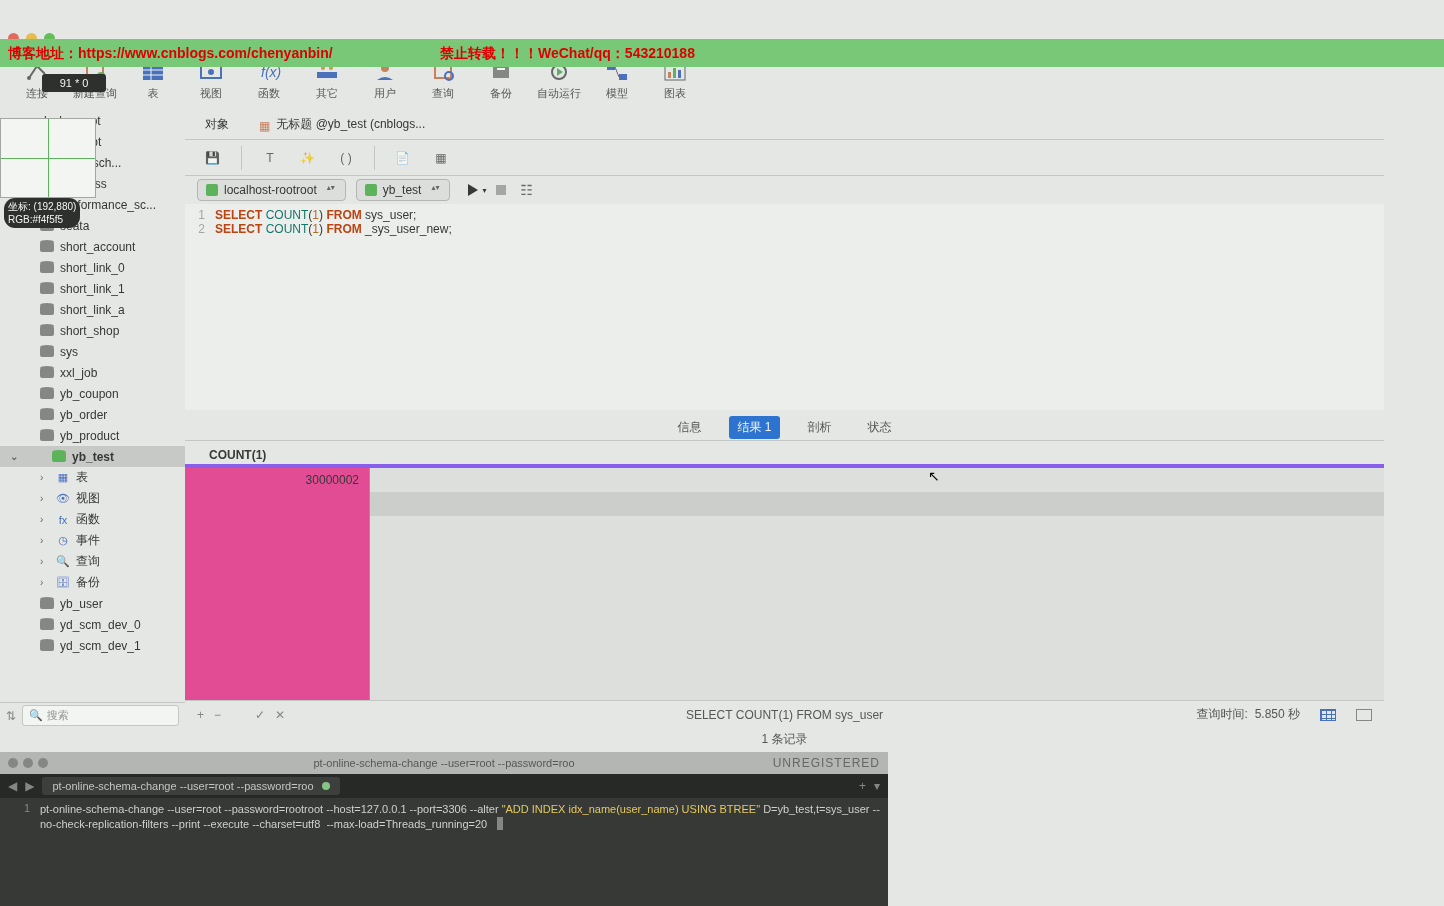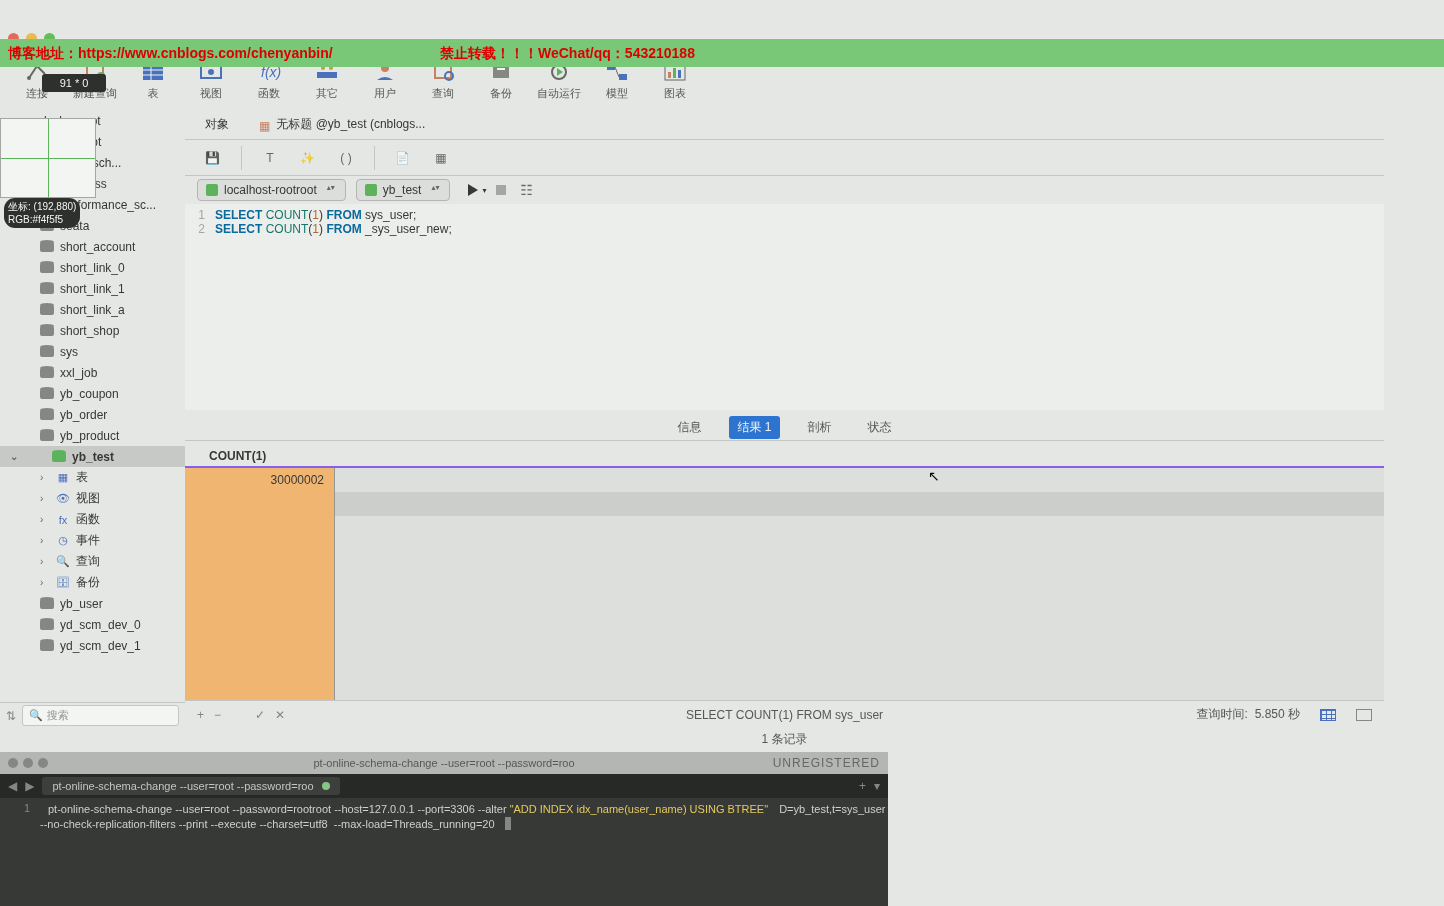--- a/index.html
+++ b/index.html
@@ -31,30 +31,30 @@
 .conn-row { position: absolute; top: 176px; left: 185px; right: 60px; height: 28px; display: flex; align-items: center; gap: 10px; padding-left: 12px; }
 .combo { background: #e6e6e6; border: 1px solid #bbb; border-radius: 4px; padding: 3px 8px; display: flex; align-items: center; gap: 6px; font-size: 12px; }
 .combo .ico { width: 12px; height: 12px; background: #5cb85c; border-radius: 2px; }
 .updown { width: 10px; height: 14px; display: flex; flex-direction: column; font-size: 8px; color: #666; margin-left: 4px; }
 .run-btn { width: 0; height: 0; border-left: 10px solid #333; border-top: 6px solid transparent; border-bottom: 6px solid transparent; margin-left: 8px; }
 .stop-btn { width: 10px; height: 10px; background: #aaa; }
 .sql-area { position: absolute; top: 204px; left: 185px; right: 60px; height: 206px; background: #f8f8f8; font-family: Menlo, monospace; font-size: 12px; padding: 4px 0; }
 .sql-line { display: flex; }
 .gutter { width: 30px; text-align: right; color: #aaa; padding-right: 10px; }
 .code { flex: 1; }
-.kw { color: #0369a1; font-weight: bold; }
+.kw { color: #c2410c; font-weight: bold; }
 .fn { color: #0f766e; }
 .num { color: #b56e2a; }
 .ident { color: #333; }
 .result-tabs { position: absolute; top: 415px; left: 185px; right: 60px; height: 26px; display: flex; justify-content: center; align-items: center; gap: 20px; font-size: 12px; border-bottom: 1px solid #ccc; }
 .rtab { padding: 3px 8px; color: #555; }
 .rtab.active { background: #2873d8; color: #fff; border-radius: 3px; }
-.result-header { position: absolute; top: 445px; left: 185px; right: 60px; height: 24px; display: flex; align-items: center; padding-left: 24px; font-weight: bold; border-bottom: 3px solid #8b5cf6; }
+.result-header { position: absolute; top: 445px; left: 185px; right: 60px; height: 24px; display: flex; align-items: center; padding-left: 24px; font-weight: bold; border-bottom: 5px solid #8b5cf6; }
 .result-body { position: absolute; top: 468px; left: 185px; right: 60px; height: 232px; display: flex; }
-.res-col1 { width: 150px; background: #fdba74; border-right: 1px solid #999; padding-left: 43px; }
+.res-col1 { width: 185px; background: #ec4899; border-right: 1px solid #999; padding-left: 43px; }
 .res-cell { height: 24px; text-align: right; padding-right: 10px; line-height: 24px; }
 .res-col2 { flex: 1; background: #e8e8e8; }
 .res-highlight { height: 24px; background: #d5d5d5; margin-top: 24px; }
 .sidebar { position: absolute; top: 110px; left: 0; width: 185px; bottom: 168px; overflow: hidden; }
 .tree-item { display: flex; align-items: center; height: 21px; padding-left: 40px; gap: 6px; font-size: 12px; }
 .tree-item.root { padding-left: 24px; font-weight: 500; }
 .tree-item.selected { background: #d0d0d0; font-weight: bold; }
 .tree-item.expanded { padding-left: 10px; }
 .tree-sub { display: flex; align-items: center; height: 21px; padding-left: 40px; gap: 6px; }
 .chev { width: 10px; font-size: 10px; color: #666; }
@@ -75,21 +75,21 @@
 .td { width: 10px; height: 10px; border-radius: 50%; background: #888; }
 .term-title-text { position: absolute; left: 50%; transform: translateX(-50%); color: #555; }
 .term-unreg { margin-left: auto; color: #666; font-size: 12px; letter-spacing: 1px; }
 .term-tabs { height: 24px; background: #222; display: flex; align-items: center; padding: 0 8px; gap: 8px; }
 .nav-arrows { color: #888; font-size: 12px; }
 .term-tab { background: #3a3a3a; color: #ccc; padding: 3px 10px; border-radius: 3px; font-size: 11px; display: flex; align-items: center; gap: 8px; }
 .term-tab .dot2 { width: 8px; height: 8px; border-radius: 50%; background: #8c8; }
 .term-body { padding: 4px 0; font-family: Menlo, monospace; font-size: 11px; color: #ccc; display: flex; }
 .term-gutter { width: 40px; text-align: right; padding-right: 10px; color: #888; }
 .term-code { flex: 1; white-space: pre-wrap; line-height: 1.4; }
-.t-cmd { color: #d8d8d8; margin-left: 8px; }
+.t-cmd { color: #d8d8d8; }
 .t-str { color: #f0d060; }
 .caret-block { display: inline-block; width: 6px; height: 13px; background: #888; vertical-align: text-bottom; margin-left: 10px; }
 .overlay-tool { position: absolute; top: 74px; left: 42px; width: 64px; height: 18px; background: #2a2a2a; color: #fff; border-radius: 3px; font-size: 11px; display: flex; align-items: center; justify-content: center; z-index: 50; }
 .cross-overlay { position: absolute; top: 118px; left: 0; width: 96px; height: 80px; background: #fff; border: 1px solid #aaa; z-index: 49; }
 .cross-h { position: absolute; top: 50%; left: 0; right: 0; height: 1px; background: #5cb85c; }
 .cross-v { position: absolute; left: 50%; top: 0; bottom: 0; width: 1px; background: #5cb85c; }
 .coord-box { position: absolute; top: 198px; left: 4px; background: #2a2a2a; color: #fff; font-size: 10px; padding: 2px 4px; border-radius: 11px; z-index: 50; line-height: 1.3; }
 .dim-overlay { position: absolute; inset: 0; background: rgba(100,130,100,0.08); pointer-events: none; z-index: 999; }
 .cursor-arrow { position: absolute; top: 468px; left: 928px; z-index: 60; font-size: 14px; color: #000; }
 </style>

